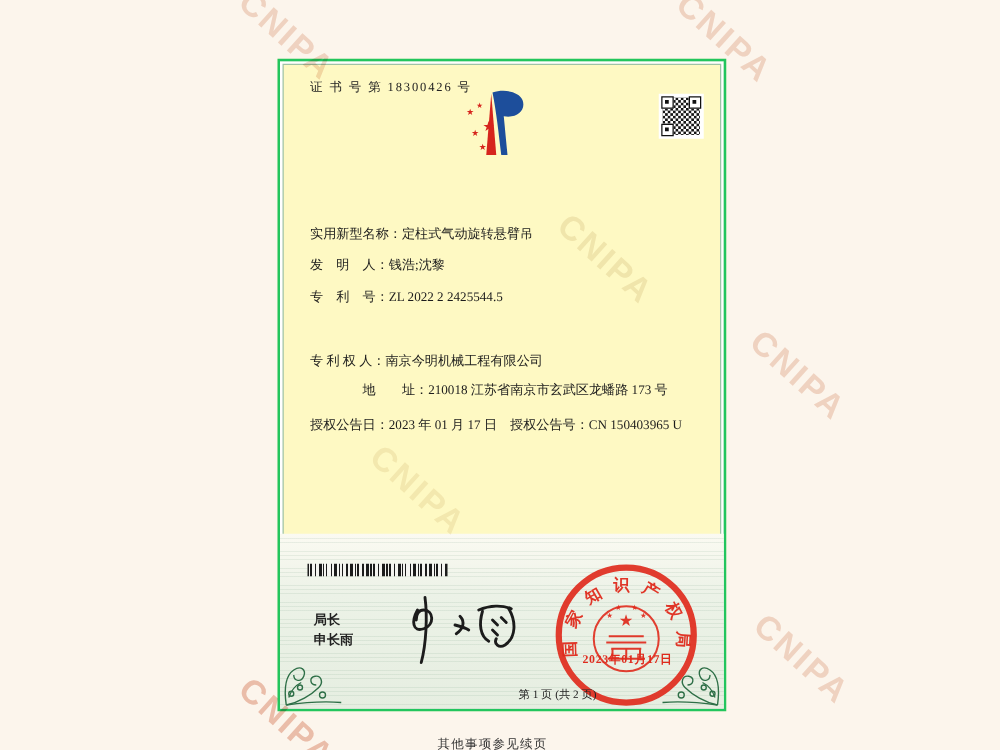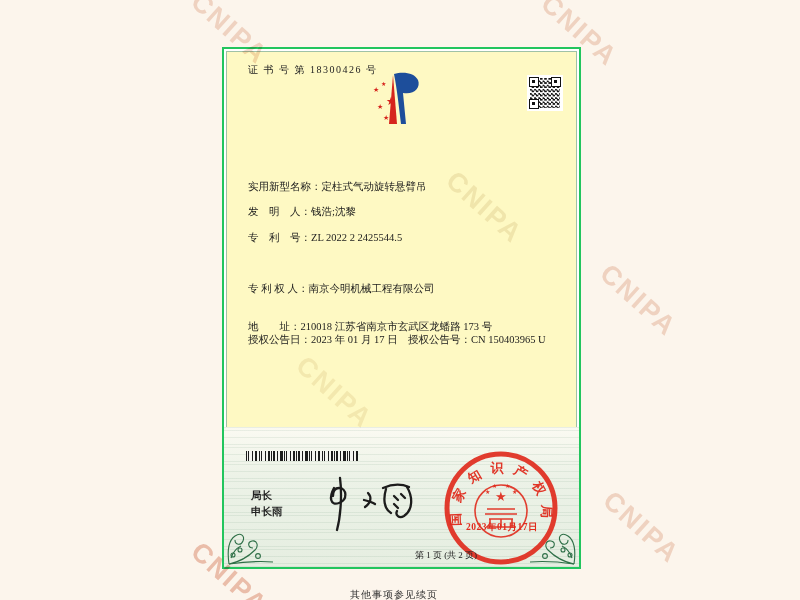--- a/index.html
+++ b/index.html
@@ -93,21 +93,21 @@
     </div>
     <div class="frow" style="top:131px;">
       <span class="lab">实用新型名称：</span><span>定柱式气动旋转悬臂吊</span>
     </div>
     <div class="frow" style="top:182px;">
       <span class="lab">专　利　号：</span><span>ZL 2022 2 2425544.5</span>
     </div>
     <div class="frow" style="top:233px;">
       <span class="lab">专 利 权 人：</span><span>南京今明机械工程有限公司</span>
     </div>
-    <div class="frow" style="top:271px;">
+    <div class="frow" style="top:256px;margin-left:42px;">
       <span class="lab">地　　址：</span><span>210018 江苏省南京市玄武区龙蟠路 173 号</span>
     </div>
     <div class="frow" style="top:284px;">
       <span class="lab">授权公告日：</span><span>2023 年 01 月 17 日</span>
       <span class="pair2"><span class="lab">授权公告号：</span><span>CN 150403965 U</span></span>
     </div>
 
 
     <div class="zone">
       <svg class="corner c-left" width="52" height="60" viewBox="0 0 52 60">

